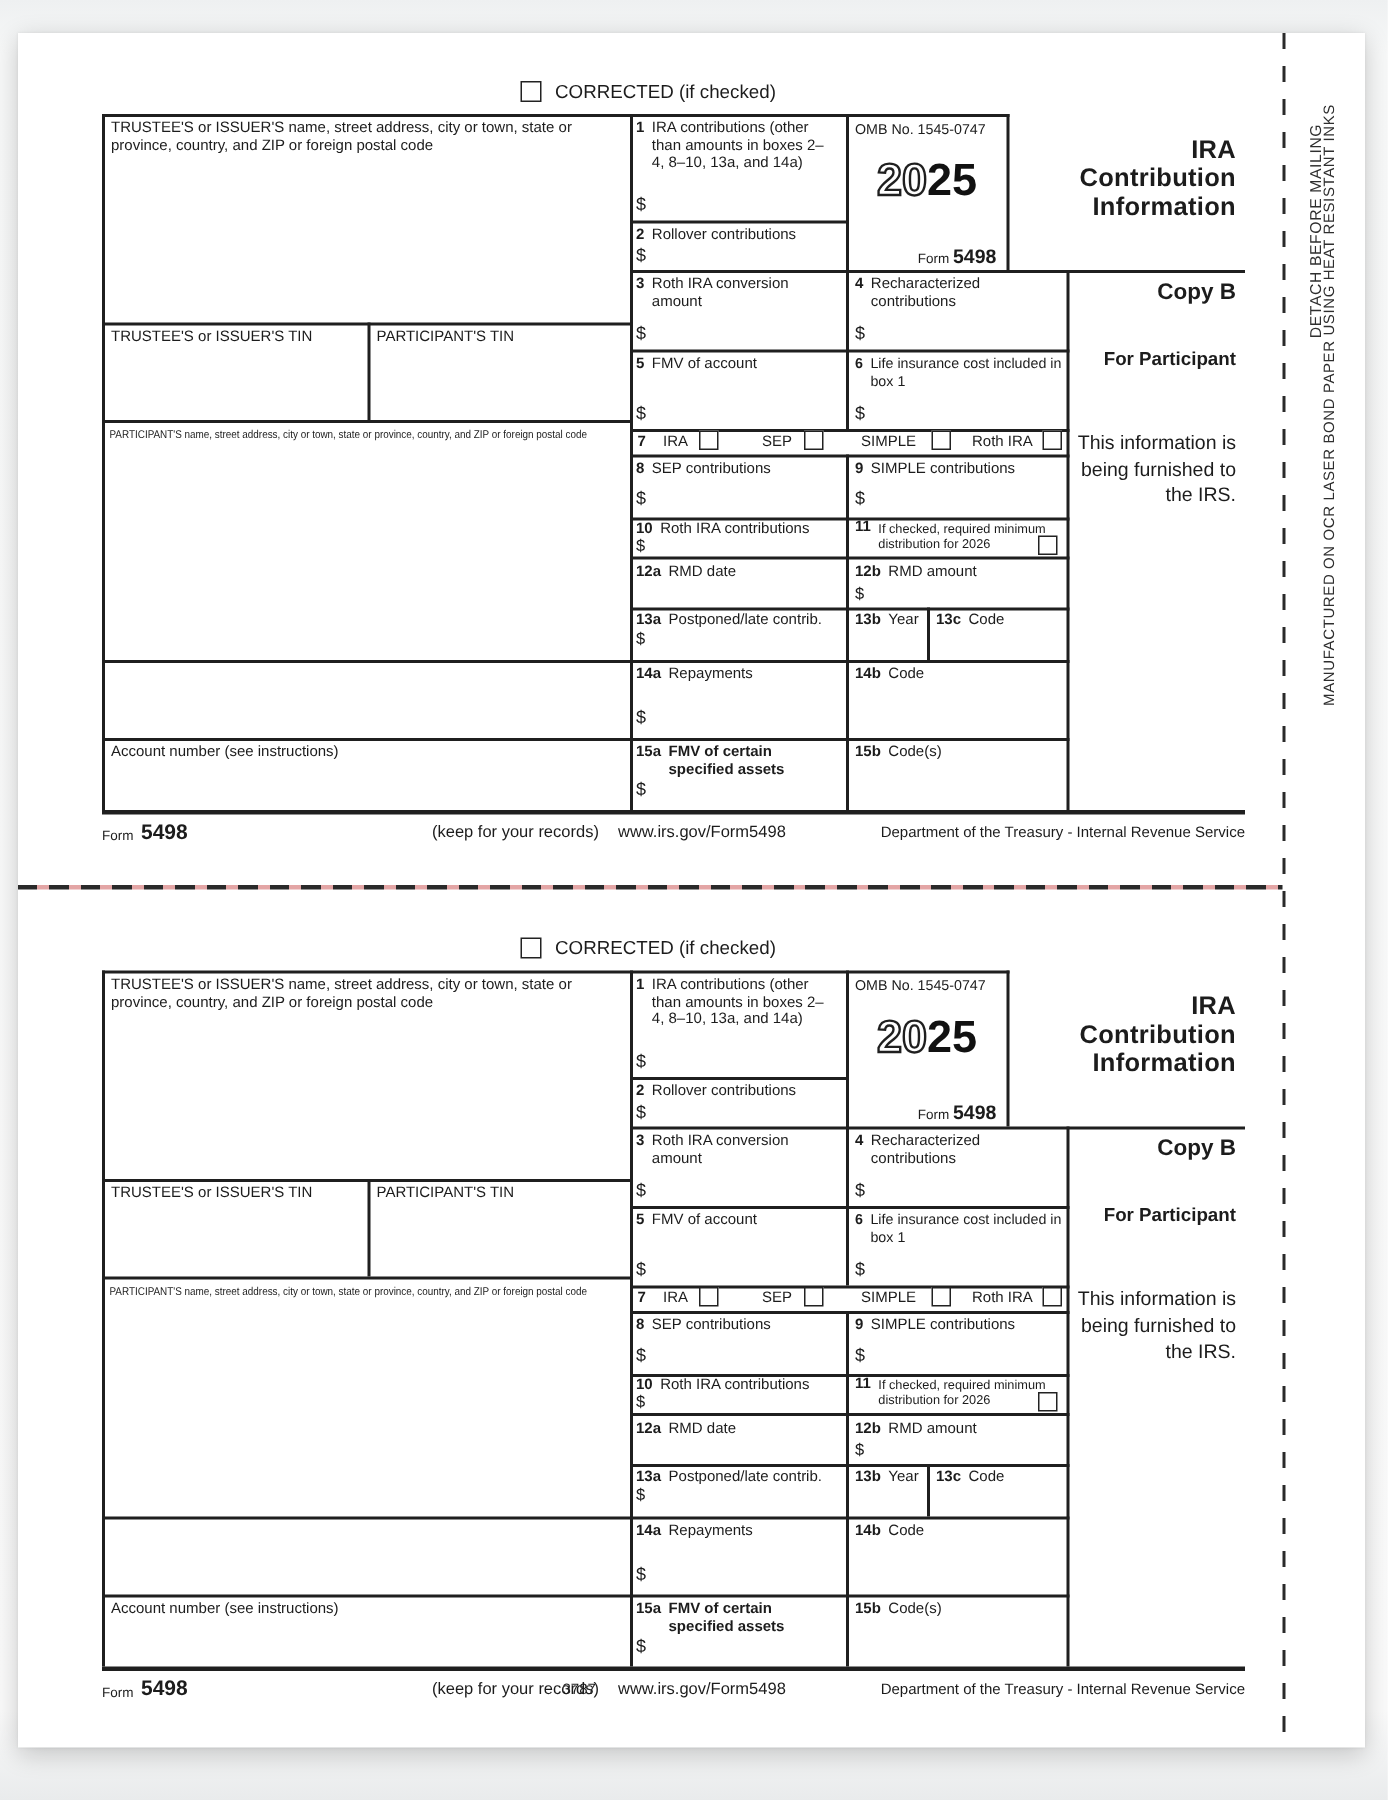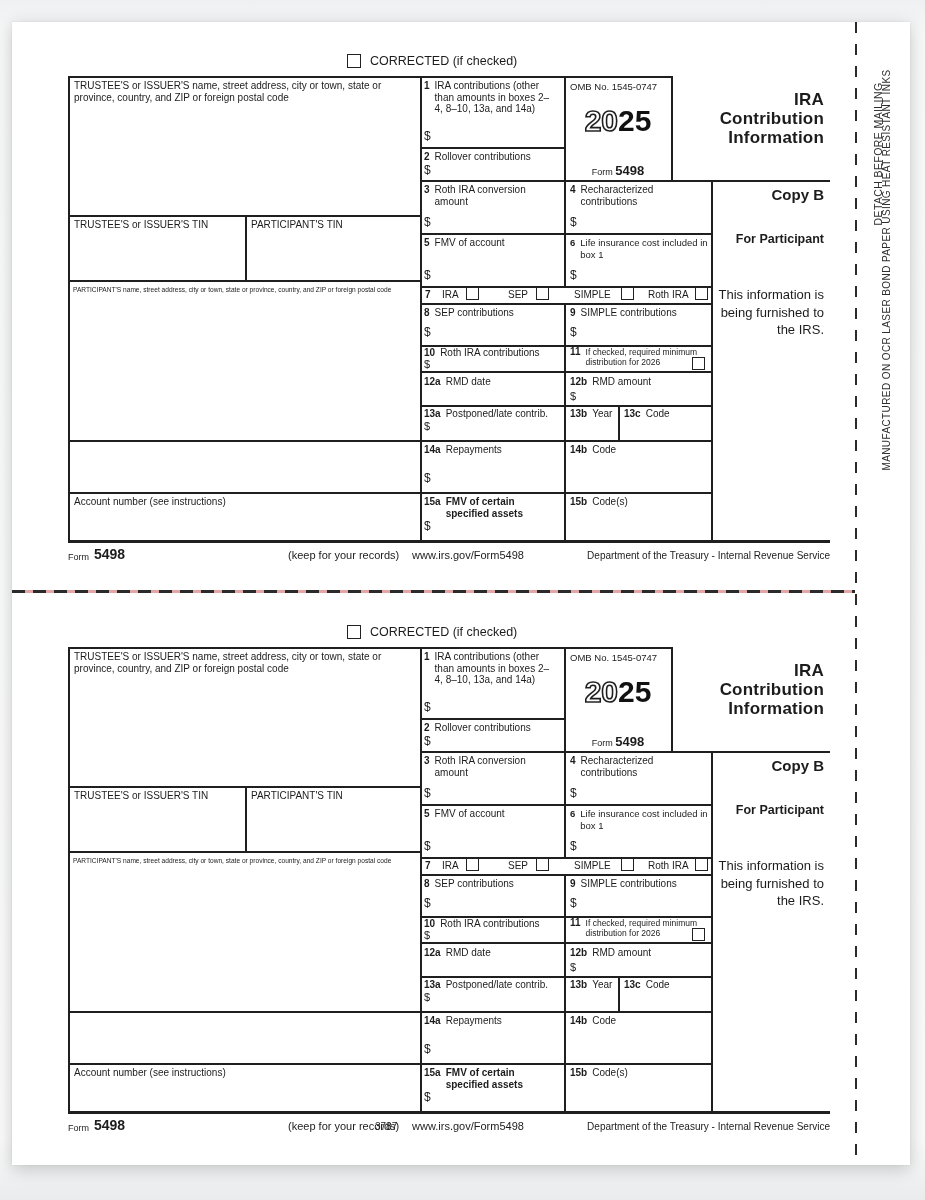--- a/index.html
+++ b/index.html
@@ -19,21 +19,21 @@
   .dollar{position:absolute;font-size:12px;line-height:12px;}
   .cb{position:absolute;width:13px;height:13px;border:1.5px solid #222;background:#fff;box-sizing:border-box;}
   .corrected{position:absolute;left:0;top:0;width:762px;height:26px;}
   .corrected .cb{width:14px;height:14px;}
   .corrected-lbl{position:absolute;font-size:12.5px;}
   .omb{position:absolute;font-size:9.5px;}
   .year{position:absolute;text-align:center;font-size:30px;font-weight:700;line-height:30px;}
   .y-outline{color:#fff;-webkit-text-stroke:1.6px #1f1f1f;}
   @supports not (-webkit-text-stroke:1px black){.y-outline{color:#9a9a9a;}}
   .y-solid{color:#111;}
-  .formnum{position:absolute;text-align:center;font-size:9px;}
+  .formnum{position:absolute;text-align:center;font-size:9px;padding-left:20px;}
   .formnum b{font-size:13px;}
   .title{position:absolute;text-align:right;font-weight:700;font-size:17px;line-height:19px;letter-spacing:0.2px;}
   .copy-b{position:absolute;text-align:right;font-weight:700;font-size:15px;}
   .recipient{position:absolute;text-align:right;font-weight:700;font-size:12.5px;line-height:16px;}
   .notice{position:absolute;text-align:right;font-size:13px;line-height:17.5px;}
   .chk-opt{position:absolute;font-size:10px;}
   .footer-el{position:absolute;font-size:11px;white-space:nowrap;}
   .cond{font-size:7.5px;transform:scaleX(0.88);transform-origin:0 0;white-space:nowrap;}
   .stub-line{position:absolute;text-align:center;font-size:10.5px;letter-spacing:0.4px;color:#2e2e2e;
     transform:rotate(-90deg);white-space:nowrap;height:14px;line-height:14px;}

